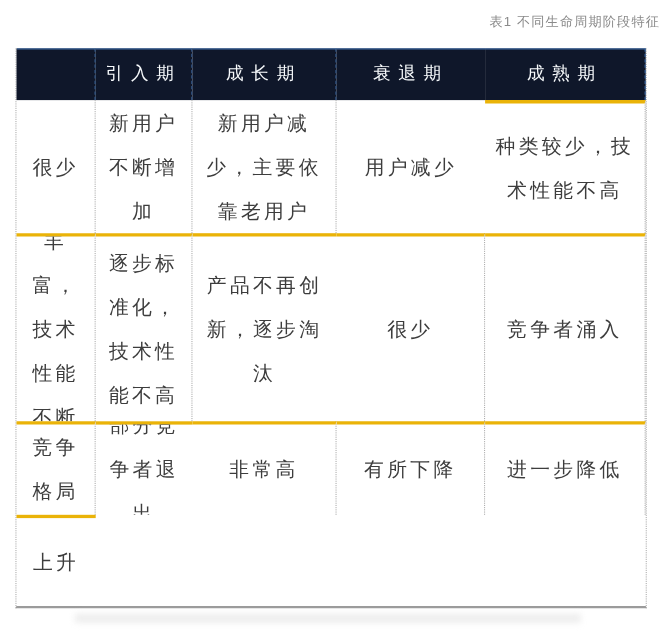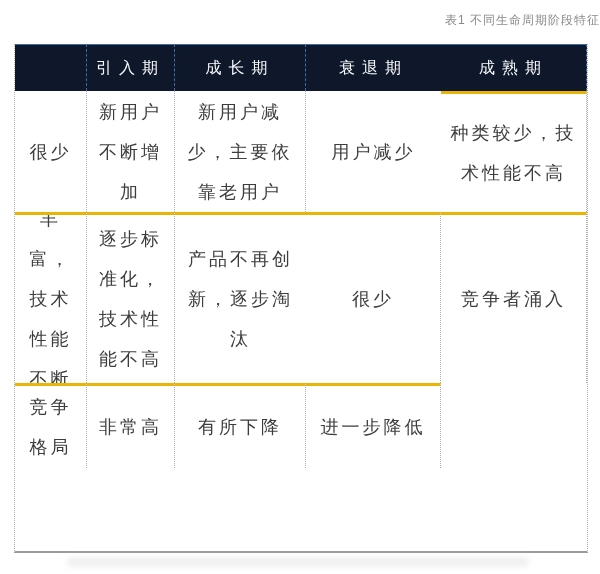--- a/index.html
+++ b/index.html
@@ -88,22 +88,24 @@
     <div class="cell">用户减少</div>
 
     <div class="cell colsep rowsep">种类较少，技术性能不高</div>
     <div class="cell colsep rowsep">种类丰富，技术性能不断提升</div>
     <div class="cell colsep rowsep">逐步标准化，技术性能不高</div>
     <div class="cell rowsep">产品不再创新，逐步淘汰</div>
 
     <div class="cell colsep rowsep">很少</div>
     <div class="cell colsep rowsep">竞争者涌入</div>
     <div class="cell colsep rowsep">主要竞争格局形成</div>
+    <div class="cell rowsep">部分竞争者退出</div>
 
     <div class="cell colsep rowsep">非常高</div>
     <div class="cell colsep rowsep">有所下降</div>
     <div class="cell colsep rowsep">进一步降低</div>
+    <div class="cell rowsep">上升</div>
 
   </div>
 
   <div class="shadow"></div>
 
 </div>
 
 </body></html>

